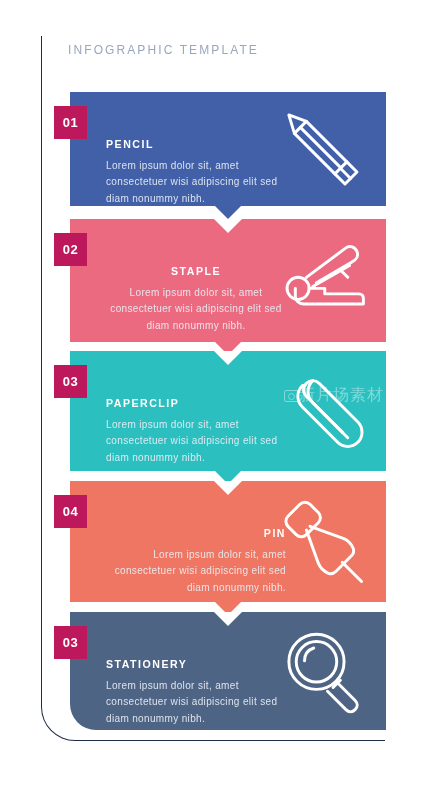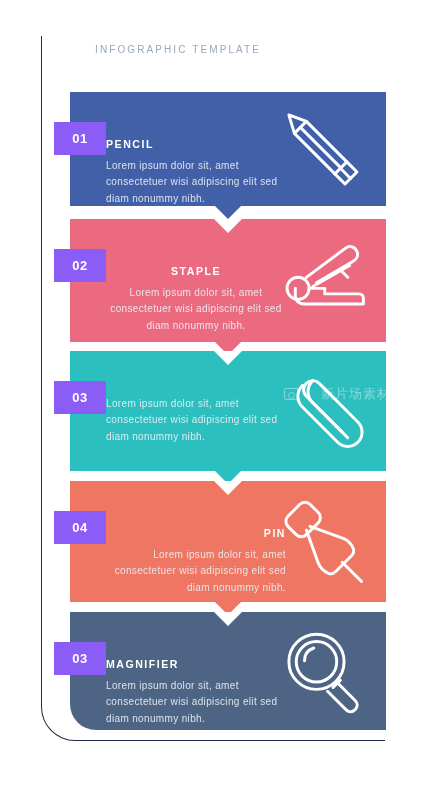--- a/index.html
+++ b/index.html
@@ -32,26 +32,25 @@
   
   #header { position:absolute; left:68px; top:40px; width:300px; }
   #title {
     font-size:16.5px;
     letter-spacing:2.1px;
     font-weight:bold;
     color:#1e2d45;
     line-height:20px;
   }
   #subtitle {
-    font-size:10px;
+    font-size:12px;
     letter-spacing:2.1px;
     color:#9aa6bd;
     line-height:14px;
     margin-top:3px;
-    margin-left:27px;
   }
 
   
   .row {
     position:absolute;
     left:70px;
     width:316px;
   }
   .card {
     position:absolute;
@@ -82,23 +81,23 @@
     border-left:14px solid transparent;
     border-right:14px solid transparent;
     border-top:14px solid #ffffff;
   }
   .row-last .card-body { border-radius:0 0 0 26px; }
 
   
   .badge {
     position:absolute;
     left:-16px;
-    top:30px;
-    width:52px; height:33px;
-    background:#8b5cf6;
+    top:14px;
+    width:33px; height:33px;
+    background:#be185d;
     color:#ffffff;
     font-size:13px;
     font-weight:bold;
     letter-spacing:0.6px;
     display:flex;
     align-items:center;
     justify-content:center;
     z-index:5;
   }
 
@@ -130,24 +129,24 @@
     z-index:4;
   }
   .icon-wrap svg { width:100%; height:100%; display:block; }
 
   
   #watermark {
     position:absolute;
     left:284px; top:385px;
     display:flex;
     align-items:center;
-    gap:22px;
+    gap:0;
     color:#ffffff;
     opacity:.40;
-    font-size:13px;
+    font-size:16px;
     letter-spacing:1px;
     z-index:9;
     white-space:nowrap;
     pointer-events:none;
   }
   #watermark .wm-cam {
     width:15px;height:12px;border:1.6px solid #fff;border-radius:2px;
     position:relative;flex:none;
   }
   #watermark .wm-cam::after{
@@ -210,20 +209,21 @@
 </div>
 
 <div class="row" id="row-3" style="top:351px; height:120px;">
   <div class="card">
     <div class="card-body" style="background:#2bbfc0"></div>
     <div class="card-notch"></div>
     <div class="card-tail" style="color:#2bbfc0"></div>
   </div>
   <div class="badge">03</div>
   <div class="txt">
+    <div class="r-title">PAPERCLIP</div>
     <div class="r-desc">Lorem ipsum dolor sit, amet consectetuer wisi adipiscing elit sed diam nonummy nibh.</div>
   </div>
   <div class="icon-wrap">
     <svg viewBox="0 0 100 100" fill="none" stroke="#ffffff" stroke-width="3.2" stroke-linecap="round" stroke-linejoin="round">
       <path d="M29 22 C22 29 22 39 29 46 L67 84 C73 90 83 90 89 84 C95 78 95 68 89 62 L47 20
                C43 16 37 16 33 20 C29 24 29 30 33 34 L72 73"></path>
       <path d="M40 17 C33 24 33 34 40 41 L78 79"></path>
     </svg>
   </div>
 </div>
@@ -250,21 +250,21 @@
   </div>
 </div>
 
 <div class="row row-last" id="row-5" style="top:612px; height:118px;">
   <div class="card">
     <div class="card-body" style="background:#4e6484"></div>
     <div class="card-notch"></div>
   </div>
   <div class="badge">03</div>
   <div class="txt">
-    <div class="r-title">MAGNIFIER</div>
+    <div class="r-title">STATIONERY</div>
     <div class="r-desc">Lorem ipsum dolor sit, amet consectetuer wisi adipiscing elit sed diam nonummy nibh.</div>
   </div>
   <div class="icon-wrap">
     <svg viewBox="0 0 100 100" fill="none" stroke="#ffffff" stroke-width="3.2" stroke-linecap="round" stroke-linejoin="round">
       <circle cx="44" cy="40" r="30"></circle>
       <circle cx="44" cy="40" r="22"></circle>
       <path d="M31 39 C31 32 35 27 41 25"></path>
       <path d="M66 62 L86 82 C89 85 89 89 86 92 C83 95 79 95 76 92 L56 72"></path>
       <path d="M62 68 L70 60"></path>
     </svg>

